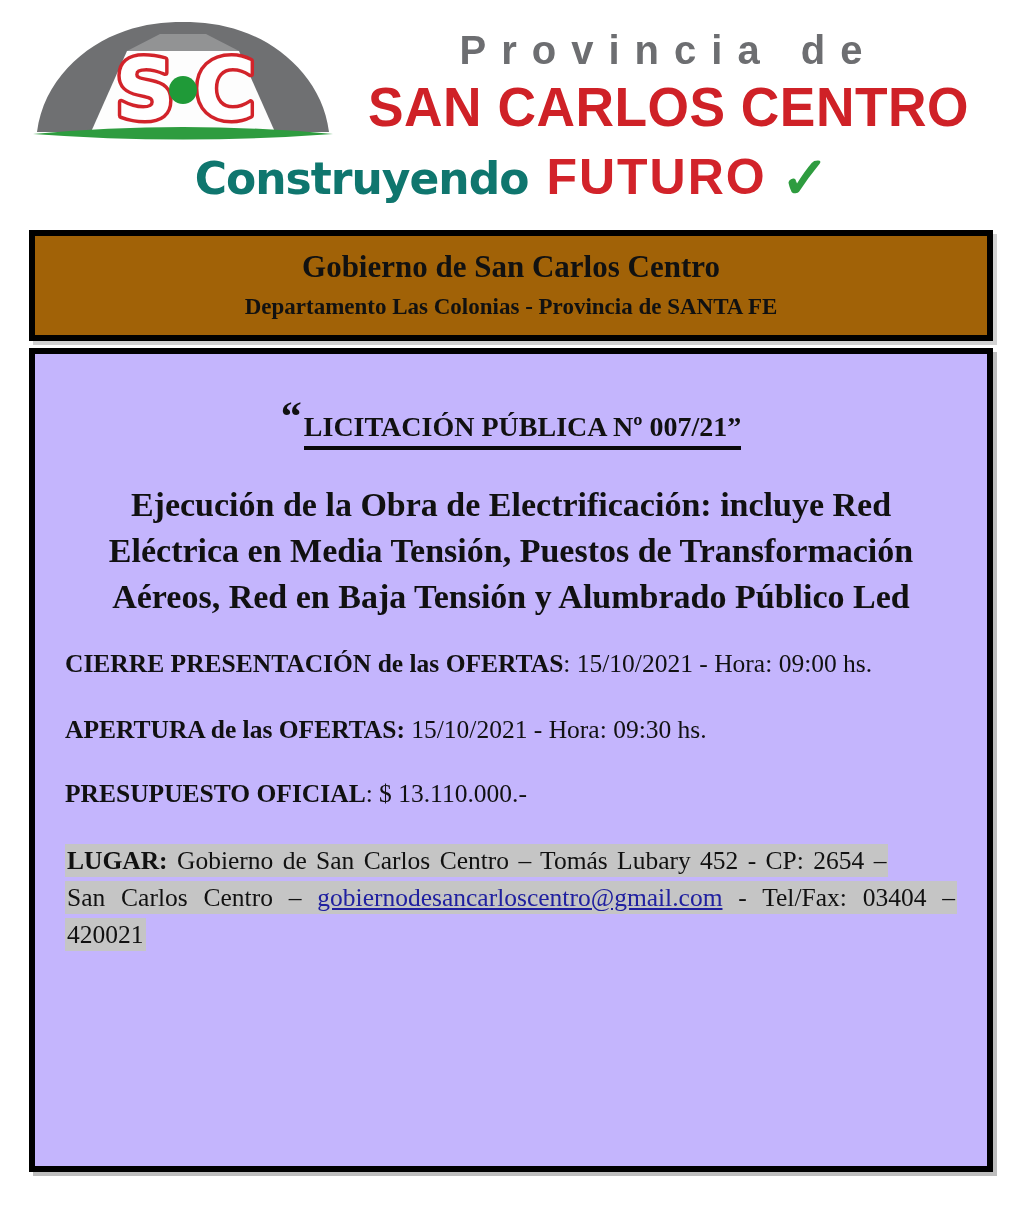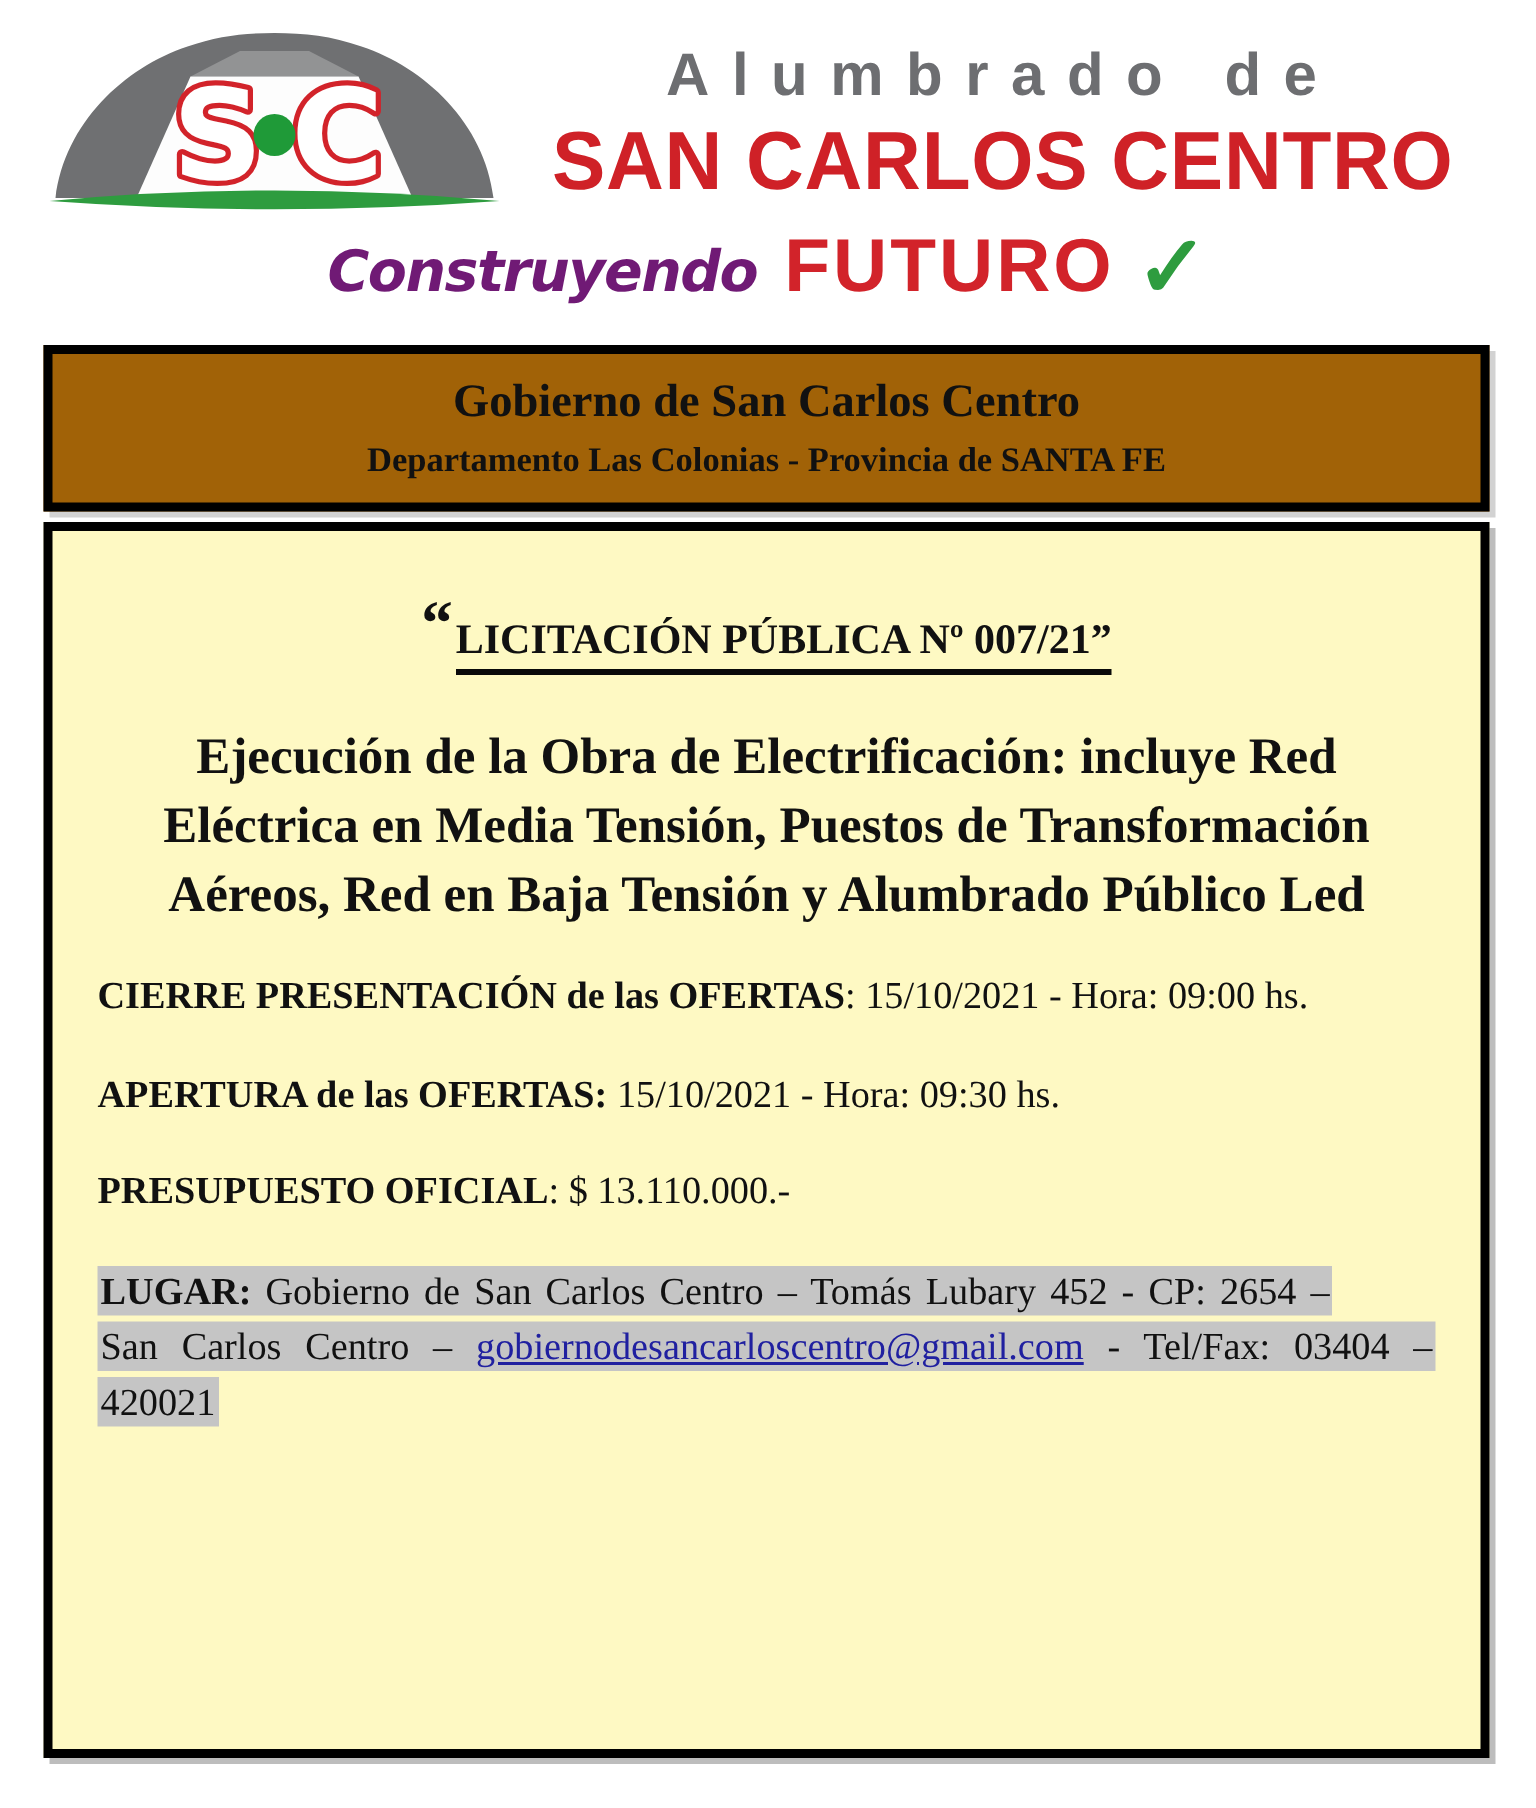--- a/index.html
+++ b/index.html
@@ -24,21 +24,21 @@
   }
   .scc-title {
     font-family:"Liberation Sans", sans-serif;
     color:#cf2127; font-size:55px; font-weight:bold;
     letter-spacing:0.5px; margin-top:2px; white-space:nowrap;
     transform:scaleX(0.97); transform-origin:center;
   }
   .logo-row2 { text-align:center; margin-top:4px; white-space:nowrap; }
   .constr {
     font-family:"DejaVu Sans", sans-serif;
-    color:#701a75; font-size:38px; font-weight:bold; letter-spacing:-1px;font-style:italic;
+    color:#0f766e; font-size:44px; font-weight:bold; letter-spacing:-1px;
   }
   .futuro {
     font-family:"Liberation Sans", sans-serif;
     color:#d2232a; font-size:50px; font-weight:bold; letter-spacing:2px; margin-left:14px;
   }
   .check { color:#2e9c3f; font-size:58px; font-weight:bold; margin-left:10px; vertical-align:-4px; }
 
   
   .header-box {
     margin:18px 31px 0 29px;
@@ -48,21 +48,21 @@
     padding:13px 10px 15px;
     box-shadow:4px 4px 0 #d2d2d2;
   }
   .hb-title { font-size:31px; font-weight:bold; }
   .hb-sub   { font-size:23px; font-weight:bold; margin-top:9px; }
 
   
   .main-box {
     margin:7px 31px 0 29px;
     border:6px solid #000;
-    background:#fef9c3;
+    background:#c4b5fd;
     padding:44px 30px 24px;
     height:824px;
     box-shadow:4px 4px 0 #bdbdbd;
   }
   .lic-title { text-align:center; font-size:28px; font-weight:bold; margin-bottom:36px; white-space:nowrap; }
   .bigq { font-size:42px; position:relative; top:-6px; margin-right:2px; }
   .lic-underline { border-bottom:4px solid #0a0a0a; padding-bottom:4px; }
 
   .area-title { text-align:center; font-size:28px; font-weight:bold; line-height:36px; margin-bottom:26px; }
   .work-title { text-align:center; font-size:34px; font-weight:bold; line-height:46px; margin-bottom:26px; }
@@ -98,21 +98,21 @@
         <path d="M58,112 L94,31 L206,31 L242,112 Z" fill="#fdfdfd"></path>
         <path d="M94,31 L127,14 L173,14 L206,31 Z" fill="#fdfdfd" opacity="0.25"></path>
 
         <path d="M0,114 Q150,100 300,114 Q150,125 0,114 Z" fill="#2e9c3f"></path>
 
         <text x="112" y="99" text-anchor="middle" font-family="DejaVu Sans, sans-serif" font-size="84" font-weight="bold" fill="#ffffff" stroke="#d2232a" stroke-width="7" stroke-linejoin="round" paint-order="stroke">S</text>
         <text x="192" y="99" text-anchor="middle" font-family="DejaVu Sans, sans-serif" font-size="84" font-weight="bold" fill="#ffffff" stroke="#d2232a" stroke-width="7" stroke-linejoin="round" paint-order="stroke">C</text>
         <circle cx="150" cy="70" r="14" fill="#1f9a38"></circle>
       </svg>
       <div class="logo-titles">
-        <div class="gobierno-de">Alumbrado de</div>
+        <div class="gobierno-de">Provincia de</div>
         <div class="scc-title">SAN CARLOS CENTRO</div>
       </div>
     </div>
     <div class="logo-row2">
       <span class="constr">Construyendo</span>
       <span class="futuro">FUTURO</span>
       <span class="check">✓</span>
     </div>
   </header>
 

